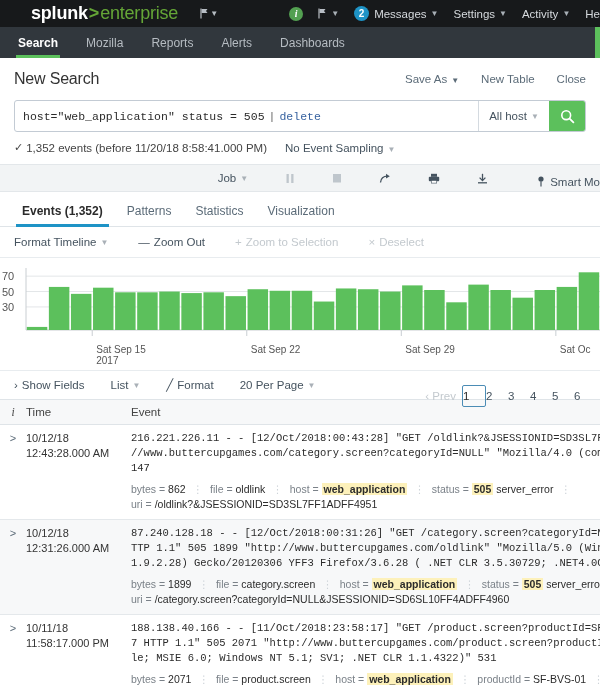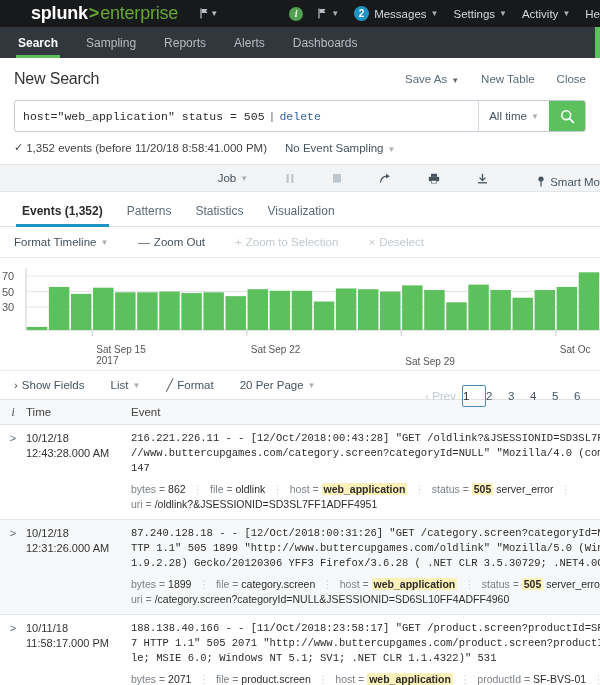--- a/index.html
+++ b/index.html
@@ -159,21 +159,21 @@
         <span>He</span>
       </div>
     </div>
   </div>
 
   <div class="navbar">
     <div class="nav-item active">
         <span>Search</span>
       </div>
     <div class="nav-item">
-        <span>Sampling</span>
+        <span>Mozilla</span>
       </div>
     <div class="nav-item">
         <span>Reports</span>
       </div>
     <div class="nav-item">
         <span>Alerts</span>
       </div>
     <div class="nav-item">
         <span>Dashboards</span>
       </div>
@@ -189,21 +189,21 @@
     </div>
   </div>
 
   <div class="searchwrap">
     <div class="sq">
       <span>host="web_application" status = 505</span>
       <span class="pipe">|</span>
       <span class="cmd">delete</span>
     </div>
     <div class="timepick">
-      <span>All time</span>
+      <span>All host</span>
         <span class="caret">▼</span>
     </div>
     <div class="gobtn">
       <span>
         <svg width="15" height="15" viewBox="0 0 15 15">
             <circle cx="6.2" cy="6.2" r="4.4" stroke="#fff" stroke-width="1.6" fill="none"></circle>
             <path d="M9.6 9.6 L13.4 13.4" stroke="#fff" stroke-width="1.8" stroke-linecap="round"></path>
           </svg>
       </span>
     </div>
@@ -335,21 +335,21 @@
         <rect x="578.7230769230769" y="8.307692307692307" width="20.476923076923075" height="57.69230769230769" fill="#5cc05c"></rect>
         <line x1="92.23076923076923" y1="66" x2="92.23076923076923" y2="72" stroke="#c9ced2" stroke-width="1"></line>
         <line x1="246.76923076923077" y1="66" x2="246.76923076923077" y2="72" stroke="#c9ced2" stroke-width="1"></line>
         <line x1="401.3076923076923" y1="66" x2="401.3076923076923" y2="72" stroke="#c9ced2" stroke-width="1"></line>
         <line x1="555.8461538461538" y1="66" x2="555.8461538461538" y2="72" stroke="#c9ced2" stroke-width="1"></line>
       </svg>
   </div>
   <div class="xaxis" id="timeline-xaxis">
       <div class="xlab" style="left: 96.2308px; top: 0px;">Sat Sep 15<div>2017</div></div>
       <div class="xlab" style="left: 250.769px; top: 0px;">Sat Sep 22</div>
-      <div class="xlab" style="left: 405.308px; top: 12px;">Sat Sep 29</div>
+      <div class="xlab" style="left: 405.308px; top: 0px;">Sat Sep 29</div>
       <div class="xlab" style="left: 559.846px; top: 0px;">Sat Oc</div>
     </div>
 
   <div class="evbar">
     <div class="eb">
       <span style="margin-right:4px;">›</span>
         <span>Show Fields</span>
     </div>
     <div class="eb">
         <span>List</span>

